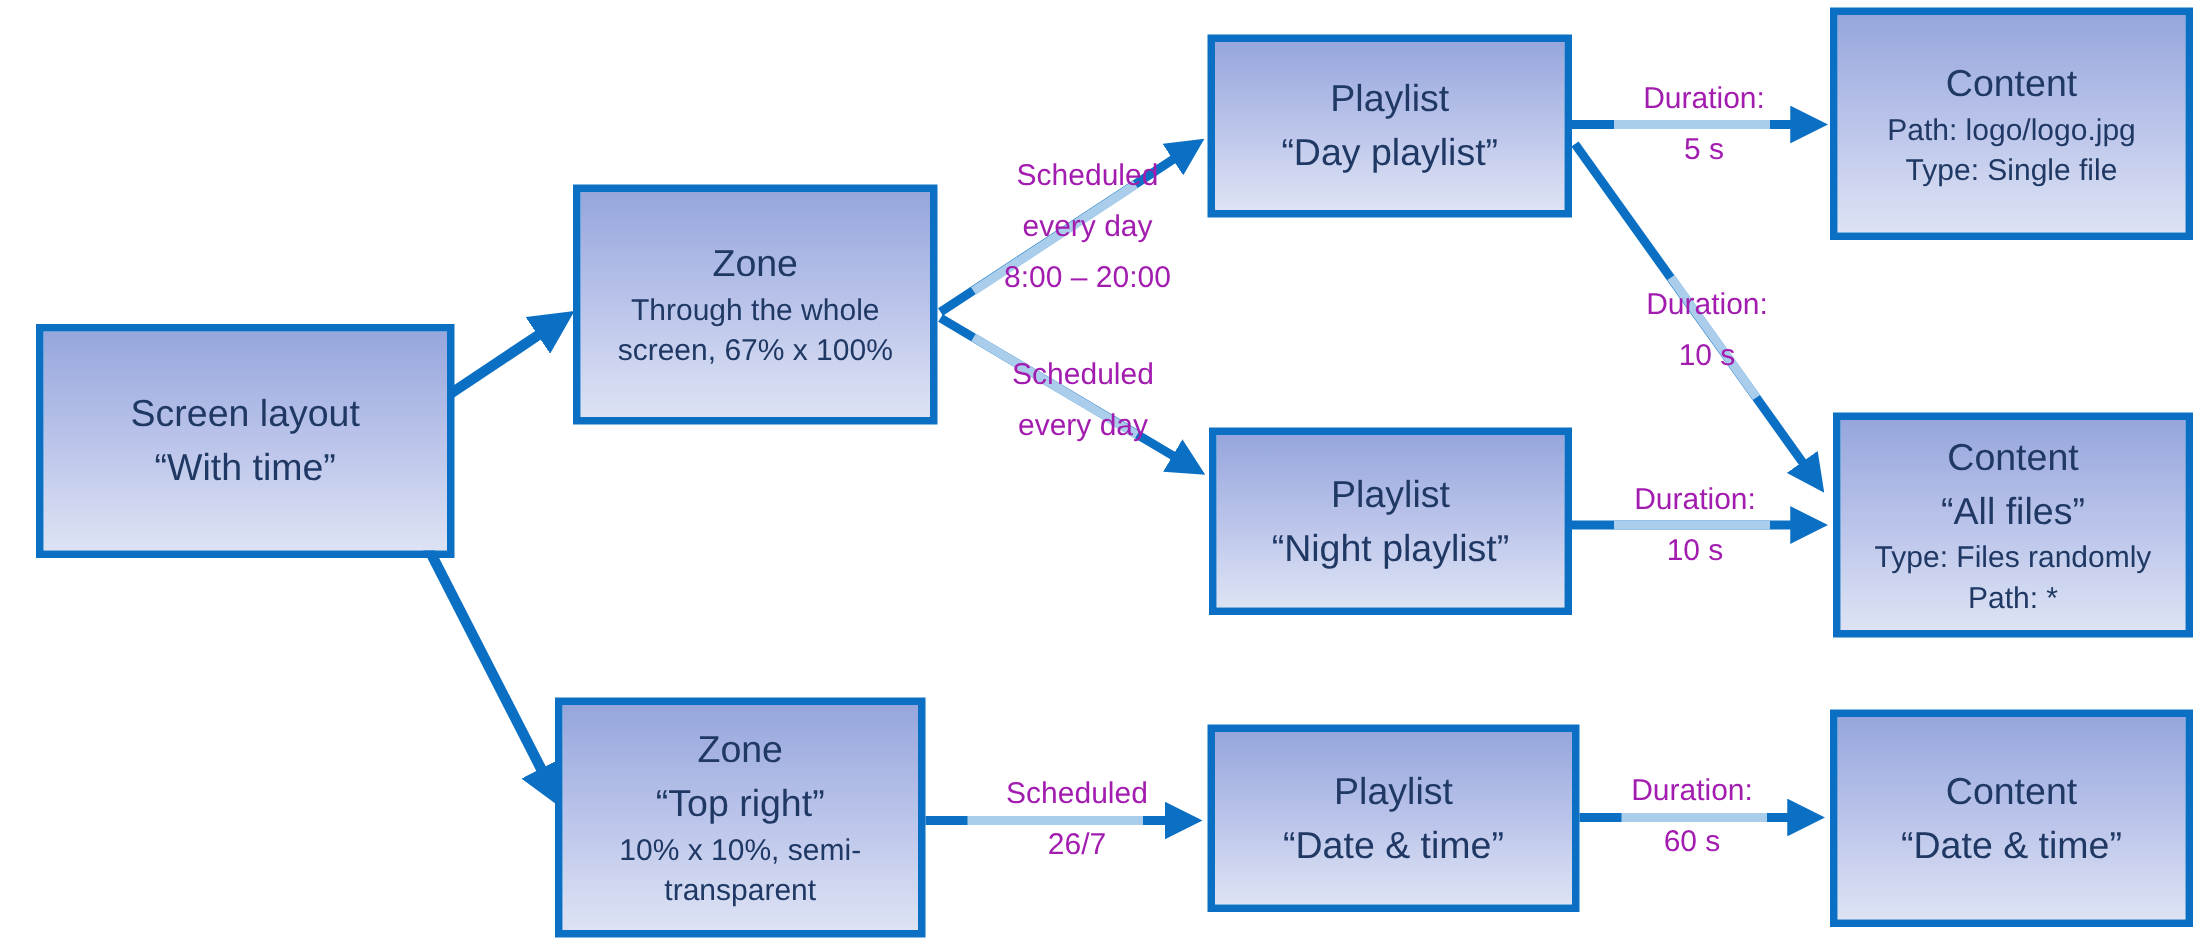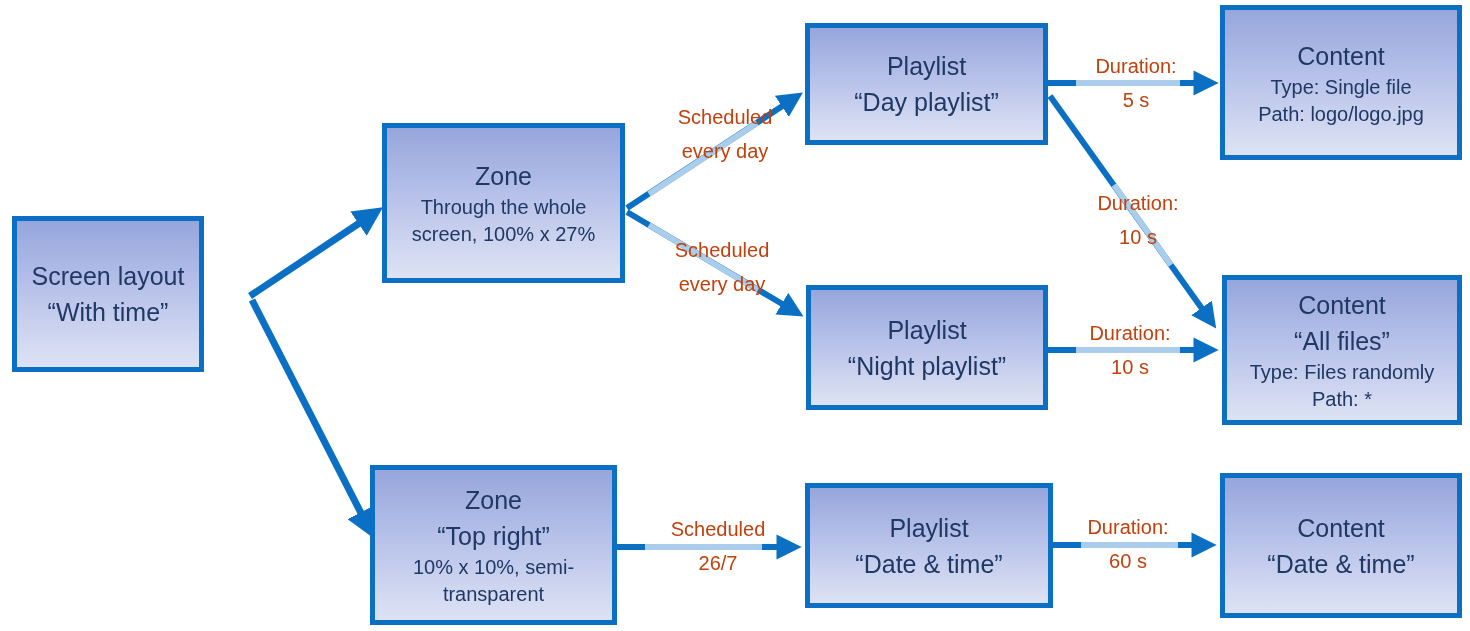--- a/index.html
+++ b/index.html
@@ -24,21 +24,21 @@
     text-align:center;
     color:#1f3864;
     padding:0 6px;
   }
   .node-title,.node-name{font-size:25px;line-height:36px;white-space:nowrap;}
   .node-detail{font-size:20px;line-height:27px;}
   .edge-label{
     position:absolute;
     transform:translateX(-50%);
     text-align:center;
-    color:#c2410c;
+    color:#a21caf;
     font-size:20px;
     line-height:34px;
     white-space:nowrap;
   }
 </style>
 </head>
 <body>
 
 <div class="canvas">
 
@@ -86,28 +86,28 @@
       <line x1="617" y1="547" x2="779" y2="547" stroke="#0b70c3" stroke-width="6" marker-end="url(#arrow)"></line>
       <line x1="645" y1="547" x2="762" y2="547" stroke="#a9cdea" stroke-width="6"></line>
     </g>
 
     <g>
       <line x1="1053" y1="545" x2="1194" y2="545" stroke="#0b70c3" stroke-width="6" marker-end="url(#arrow)"></line>
       <line x1="1081" y1="545" x2="1178" y2="545" stroke="#a9cdea" stroke-width="6"></line>
     </g>
   </svg>
 
-  <div class="node" style="left:12px;top:216px;width:192px;height:156px;text-align:center;">
+  <div class="node" style="left:24px;top:216px;width:279px;height:156px;text-align:center;">
     <div class="node-title">Screen layout</div>
     <div class="node-name">“With time”</div>
   </div>
 
   <div class="node" style="left:382px;top:123px;width:243px;height:160px;">
     <div class="node-title">Zone</div>
-    <div class="node-detail">Through the whole screen, 100% x 27%</div>
+    <div class="node-detail">Through the whole screen, 67% x 100%</div>
   </div>
 
   <div class="node" style="left:370px;top:465px;width:247px;height:160px;">
     <div class="node-title">Zone</div>
     <div class="node-name">“Top right”</div>
     <div class="node-detail">10% x 10%, semi-transparent</div>
   </div>
 
   <div class="node" style="left:805px;top:23px;width:243px;height:122px;">
     <div class="node-title">Playlist</div>
@@ -119,39 +119,40 @@
     <div class="node-name">“Night playlist”</div>
   </div>
 
   <div class="node" style="left:805px;top:483px;width:248px;height:125px;">
     <div class="node-title">Playlist</div>
     <div class="node-name">“Date &amp; time”</div>
   </div>
 
   <div class="node" style="left:1220px;top:5px;width:242px;height:155px;">
     <div class="node-title">Content</div>
+    <div class="node-detail">Path: logo/logo.jpg</div>
     <div class="node-detail">Type: Single file</div>
-    <div class="node-detail">Path: logo/logo.jpg</div>
   </div>
 
   <div class="node" style="left:1222px;top:275px;width:240px;height:150px;">
     <div class="node-title">Content</div>
     <div class="node-name">“All files”</div>
     <div class="node-detail">Type: Files randomly</div>
     <div class="node-detail">Path: *</div>
   </div>
 
   <div class="node" style="left:1220px;top:473px;width:242px;height:145px;">
     <div class="node-title">Content</div>
     <div class="node-name">“Date &amp; time”</div>
   </div>
 
   <div class="edge-label" style="left:725px;top:100px;">
     <div>Scheduled</div>
     <div>every day</div>
+    <div>8:00 – 20:00</div>
   </div>
 
   <div class="edge-label" style="left:722px;top:233px;">
     <div>Scheduled</div>
     <div>every day</div>
   </div>
 
   <div class="edge-label" style="left:1136px;top:49px;">
     <div>Duration:</div>
     <div>5 s</div>

